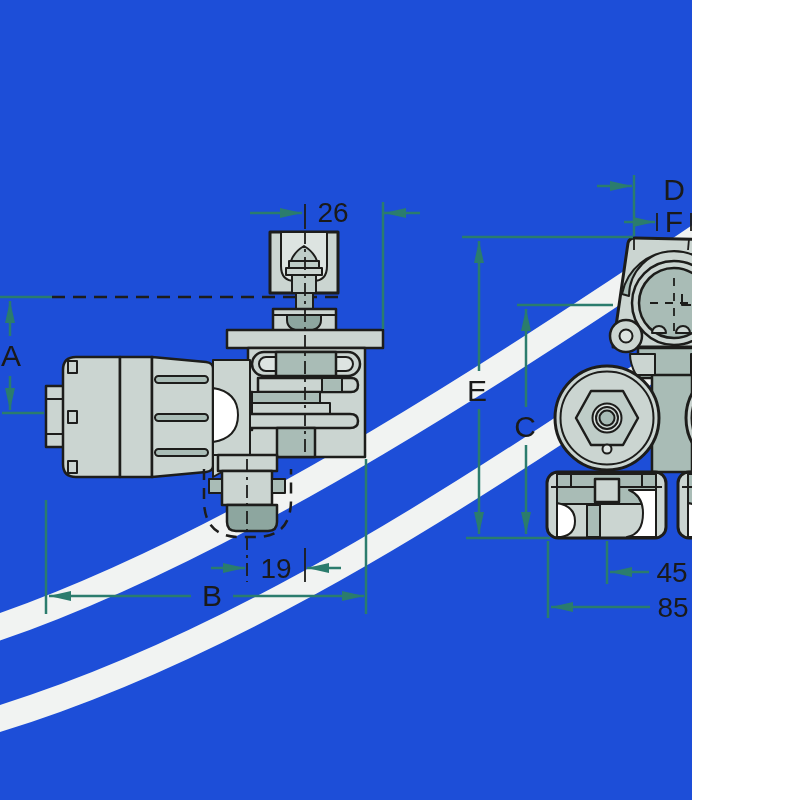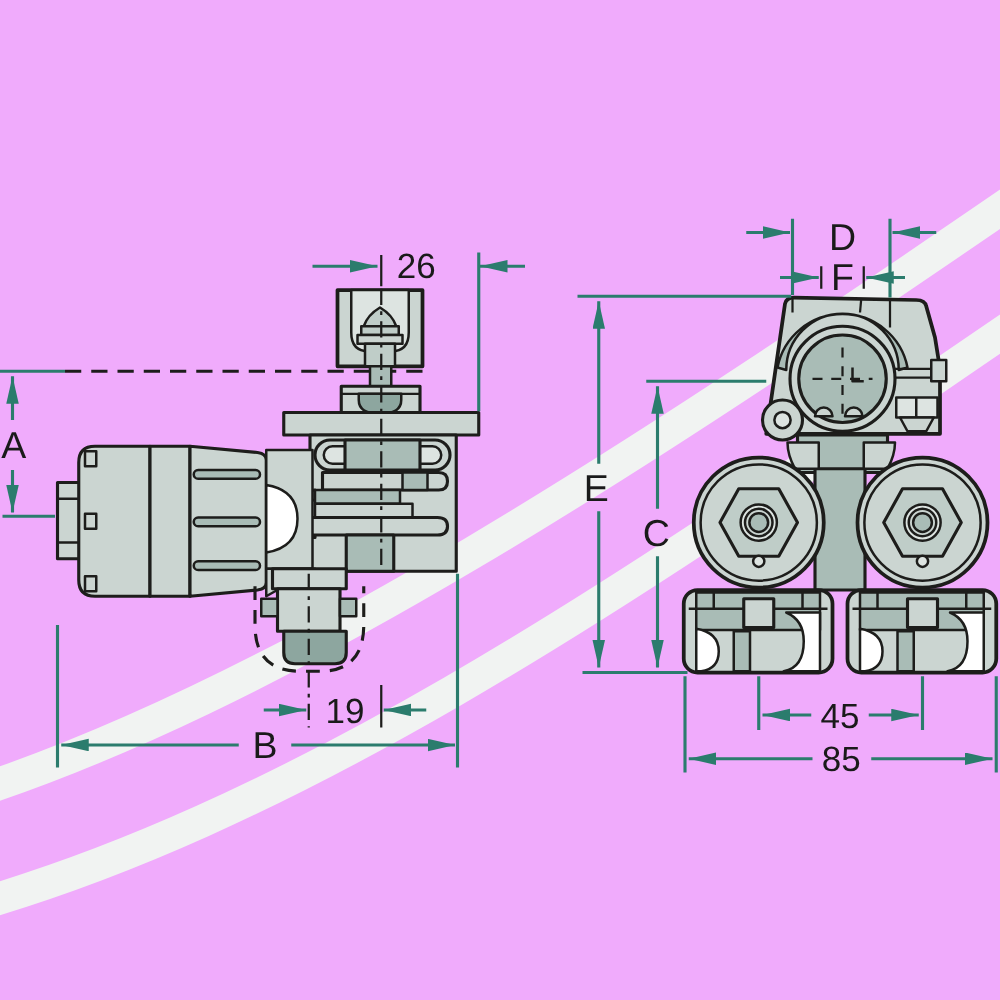--- a/index.html
+++ b/index.html
@@ -1,16 +1,16 @@
 <!DOCTYPE html>
 <html><head>
 <meta charset="utf-8">
 <style>
   html,body{margin:0;padding:0;background:#ffffff;}
-  .stage{position:relative;width:800px;height:800px;background:#f0abfc;overflow:hidden;}
+  .stage{position:relative;width:692px;height:800px;background:#1d4ed8;overflow:hidden;}
   svg{display:block;}
   
   .f-light{fill:#cbd5d1;}
   .f-lighter{fill:#dde4e1;}
   .f-med{fill:#a9bcb6;}
   .f-mid{fill:#bfcdc8;}
   .f-dark{fill:#8da69f;}
   .f-white{fill:#ffffff;}
   .f-none{fill:none;}
   

